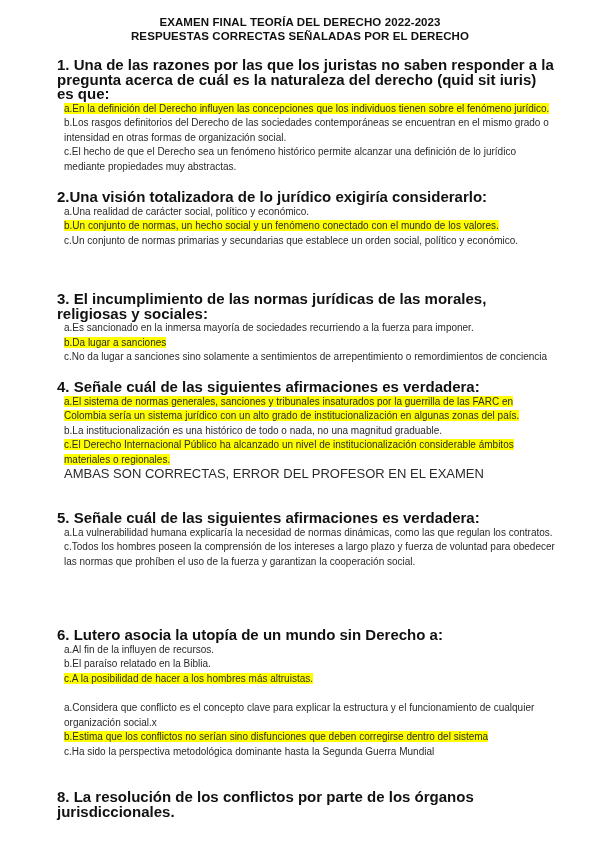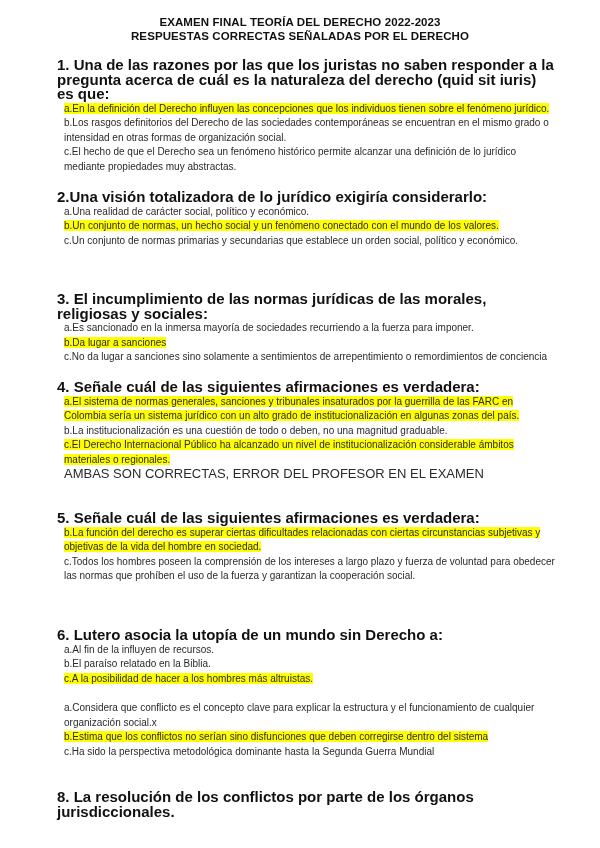--- a/index.html
+++ b/index.html
@@ -38,28 +38,28 @@
   <div class="q" style="top:292px;">
     <div class="q-head">3. El incumplimiento de las normas jurídicas de las morales, religiosas y sociales:</div>
     <div class="opt">a.Es sancionado en la inmersa mayoría de sociedades recurriendo a la fuerza para imponer.</div>
     <div class="opt"><span class="hl">b.Da lugar a sanciones</span></div>
     <div class="opt">c.No da lugar a sanciones sino solamente a sentimientos de arrepentimiento o remordimientos de conciencia</div>
   </div>
 
   <div class="q" style="top:380px;">
     <div class="q-head">4. Señale cuál de las siguientes afirmaciones es verdadera:</div>
     <div class="opt"><span class="hl">a.El sistema de normas generales, sanciones y tribunales insaturados por la guerrilla de las FARC en Colombia sería un sistema jurídico con un alto grado de institucionalización en algunas zonas del país.</span></div>
-    <div class="opt">b.La institucionalización es una cuestión de todo o deben, no una magnitud graduable.</div>
+    <div class="opt">b.La institucionalización es una histórico de todo o nada, no una magnitud graduable.</div>
     <div class="opt"><span class="hl">c.El Derecho Internacional Público ha alcanzado un nivel de institucionalización considerable ámbitos materiales o regionales.</span></div>
     <div class="note">AMBAS SON CORRECTAS, ERROR DEL PROFESOR EN EL EXAMEN</div>
   </div>
 
   <div class="q" style="top:511px;">
     <div class="q-head">5. Señale cuál de las siguientes afirmaciones es verdadera:</div>
-    <div class="opt"><span class="hl">b.La función del derecho es superar ciertas dificultades relacionadas con ciertas circunstancias subjetivas y objetivas de la vida del hombre en sociedad.</span></div>
+    <div class="opt">a.La vulnerabilidad humana explicaría la necesidad de normas dinámicas, como las que regulan los contratos.</div>
     <div class="opt">c.Todos los hombres poseen la comprensión de los intereses a largo plazo y fuerza de voluntad para obedecer las normas que prohíben el uso de la fuerza y garantizan la cooperación social.</div>
   </div>
 
   <div class="q" style="top:628px;">
     <div class="q-head">6. Lutero asocia la utopía de un mundo sin Derecho a:</div>
     <div class="opt">a.Al fin de la influyen de recursos.</div>
     <div class="opt">b.El paraíso relatado en la Biblia.</div>
     <div class="opt"><span class="hl">c.A la posibilidad de hacer a los hombres más altruistas.</span></div>
   </div>
 

